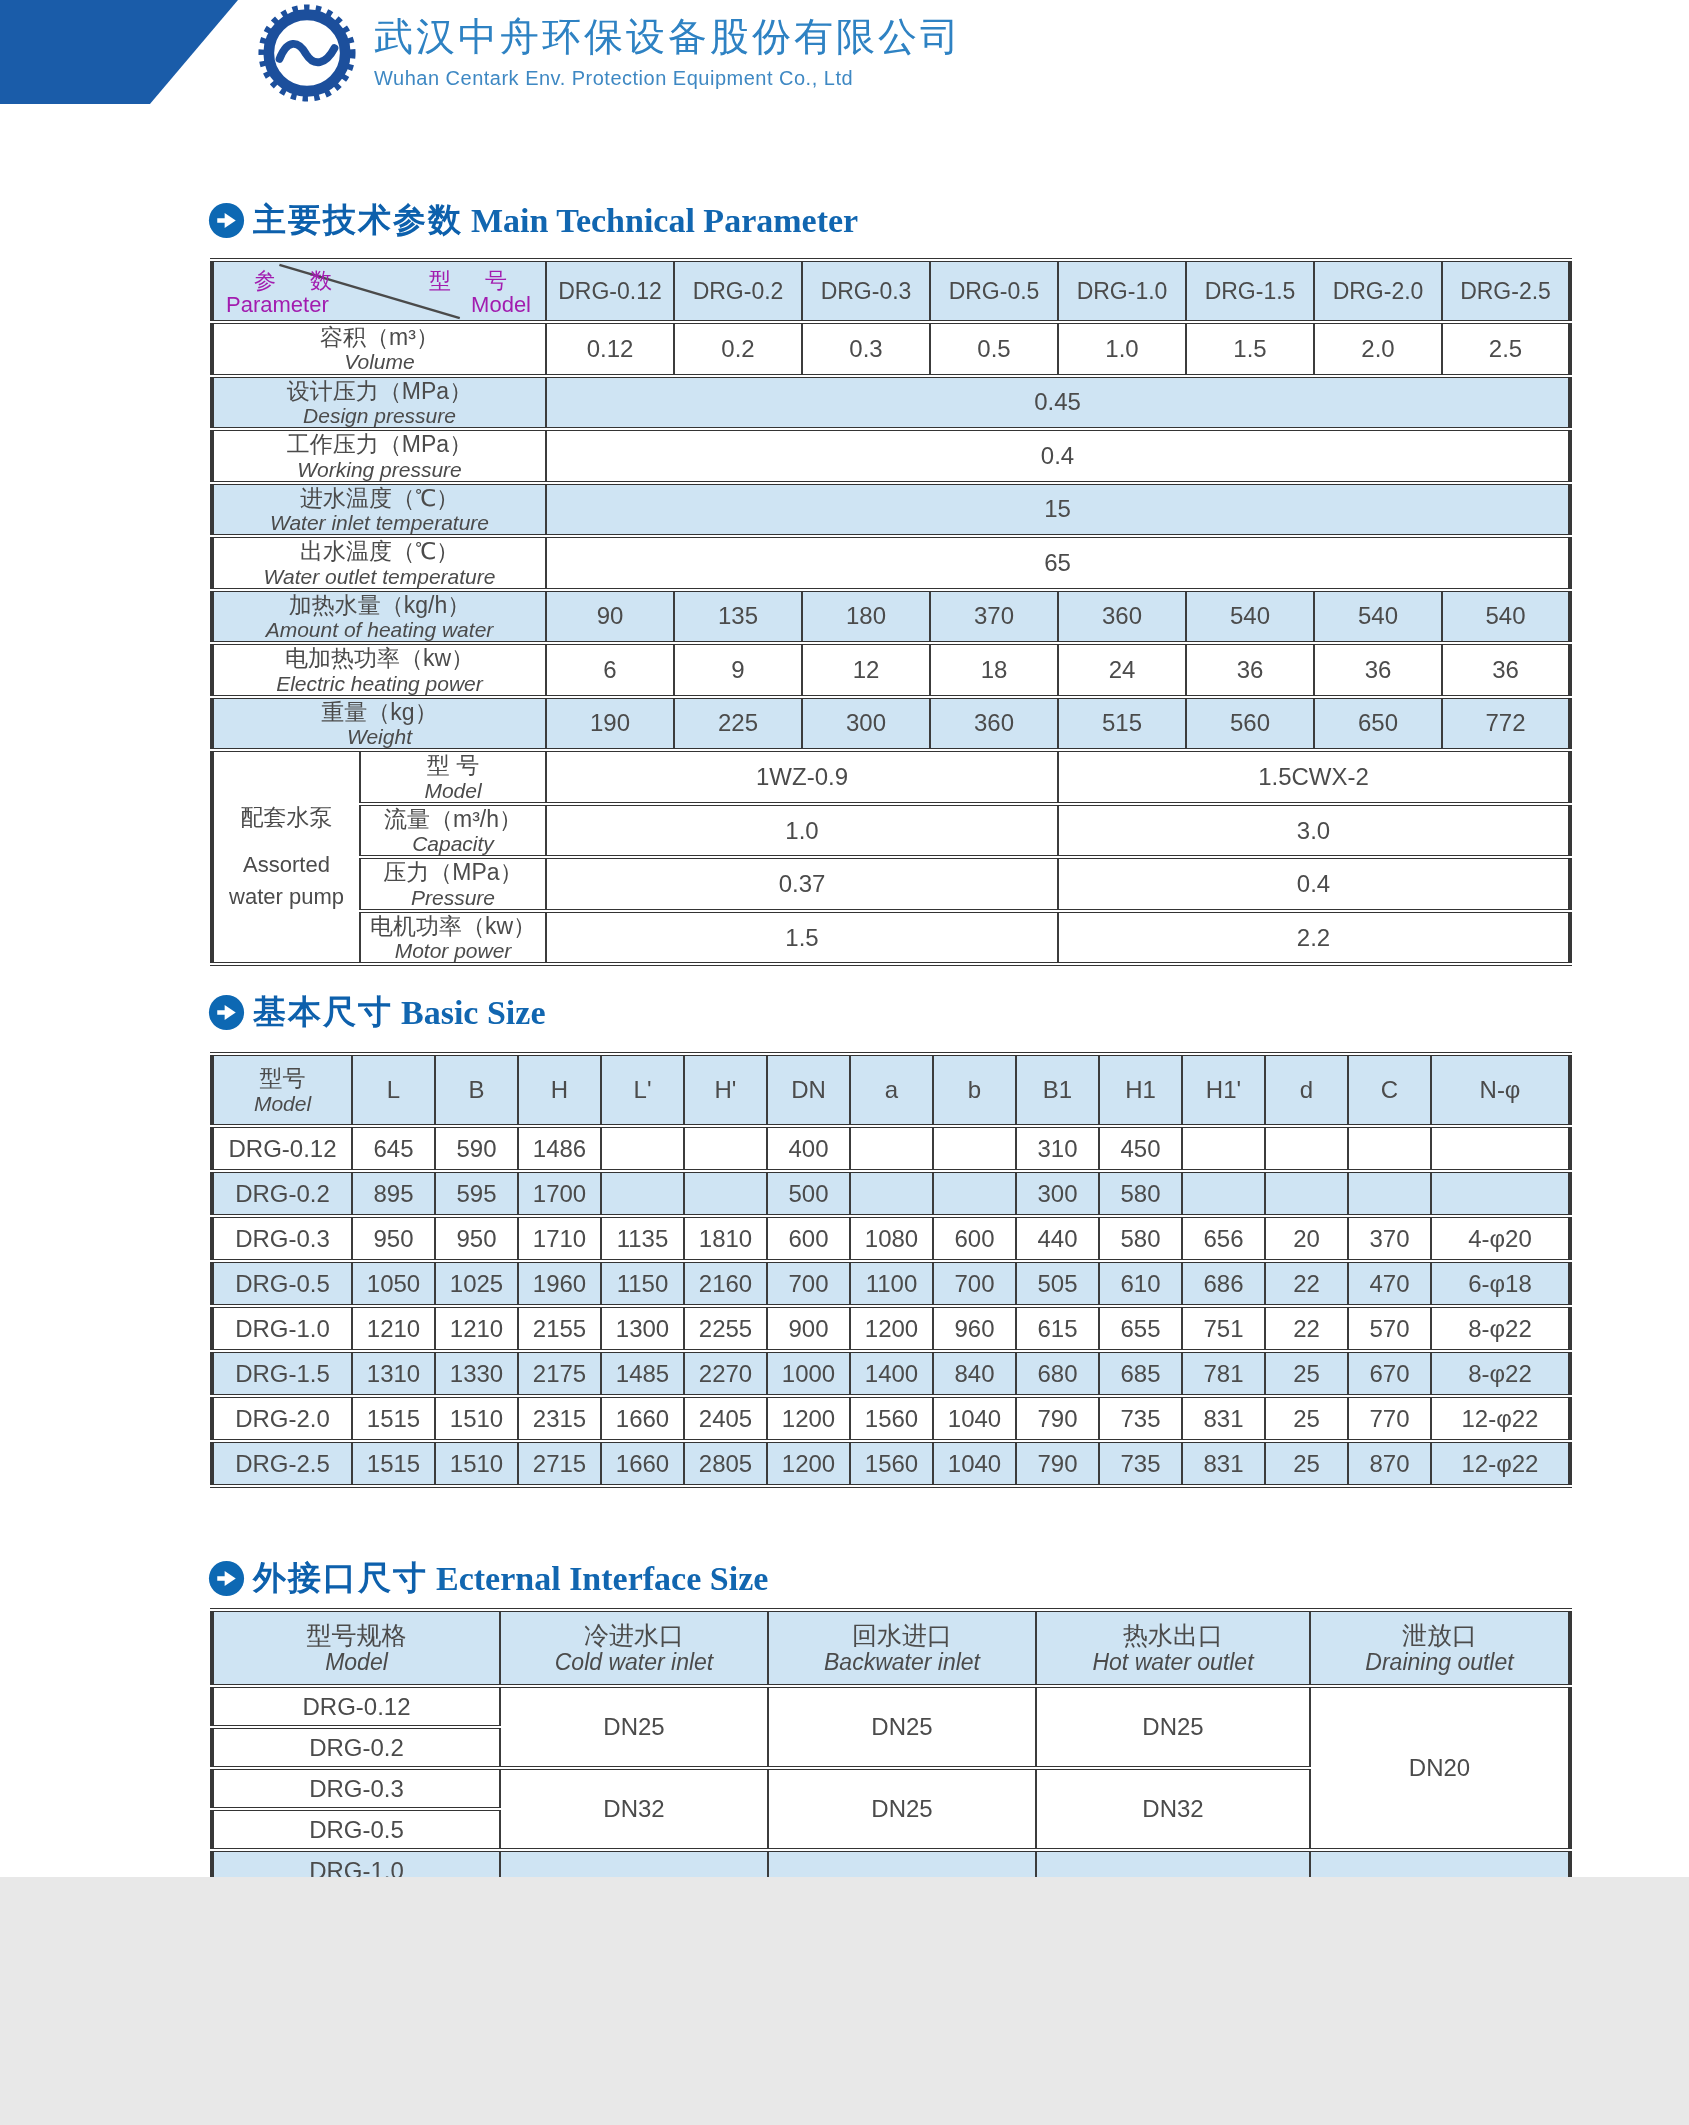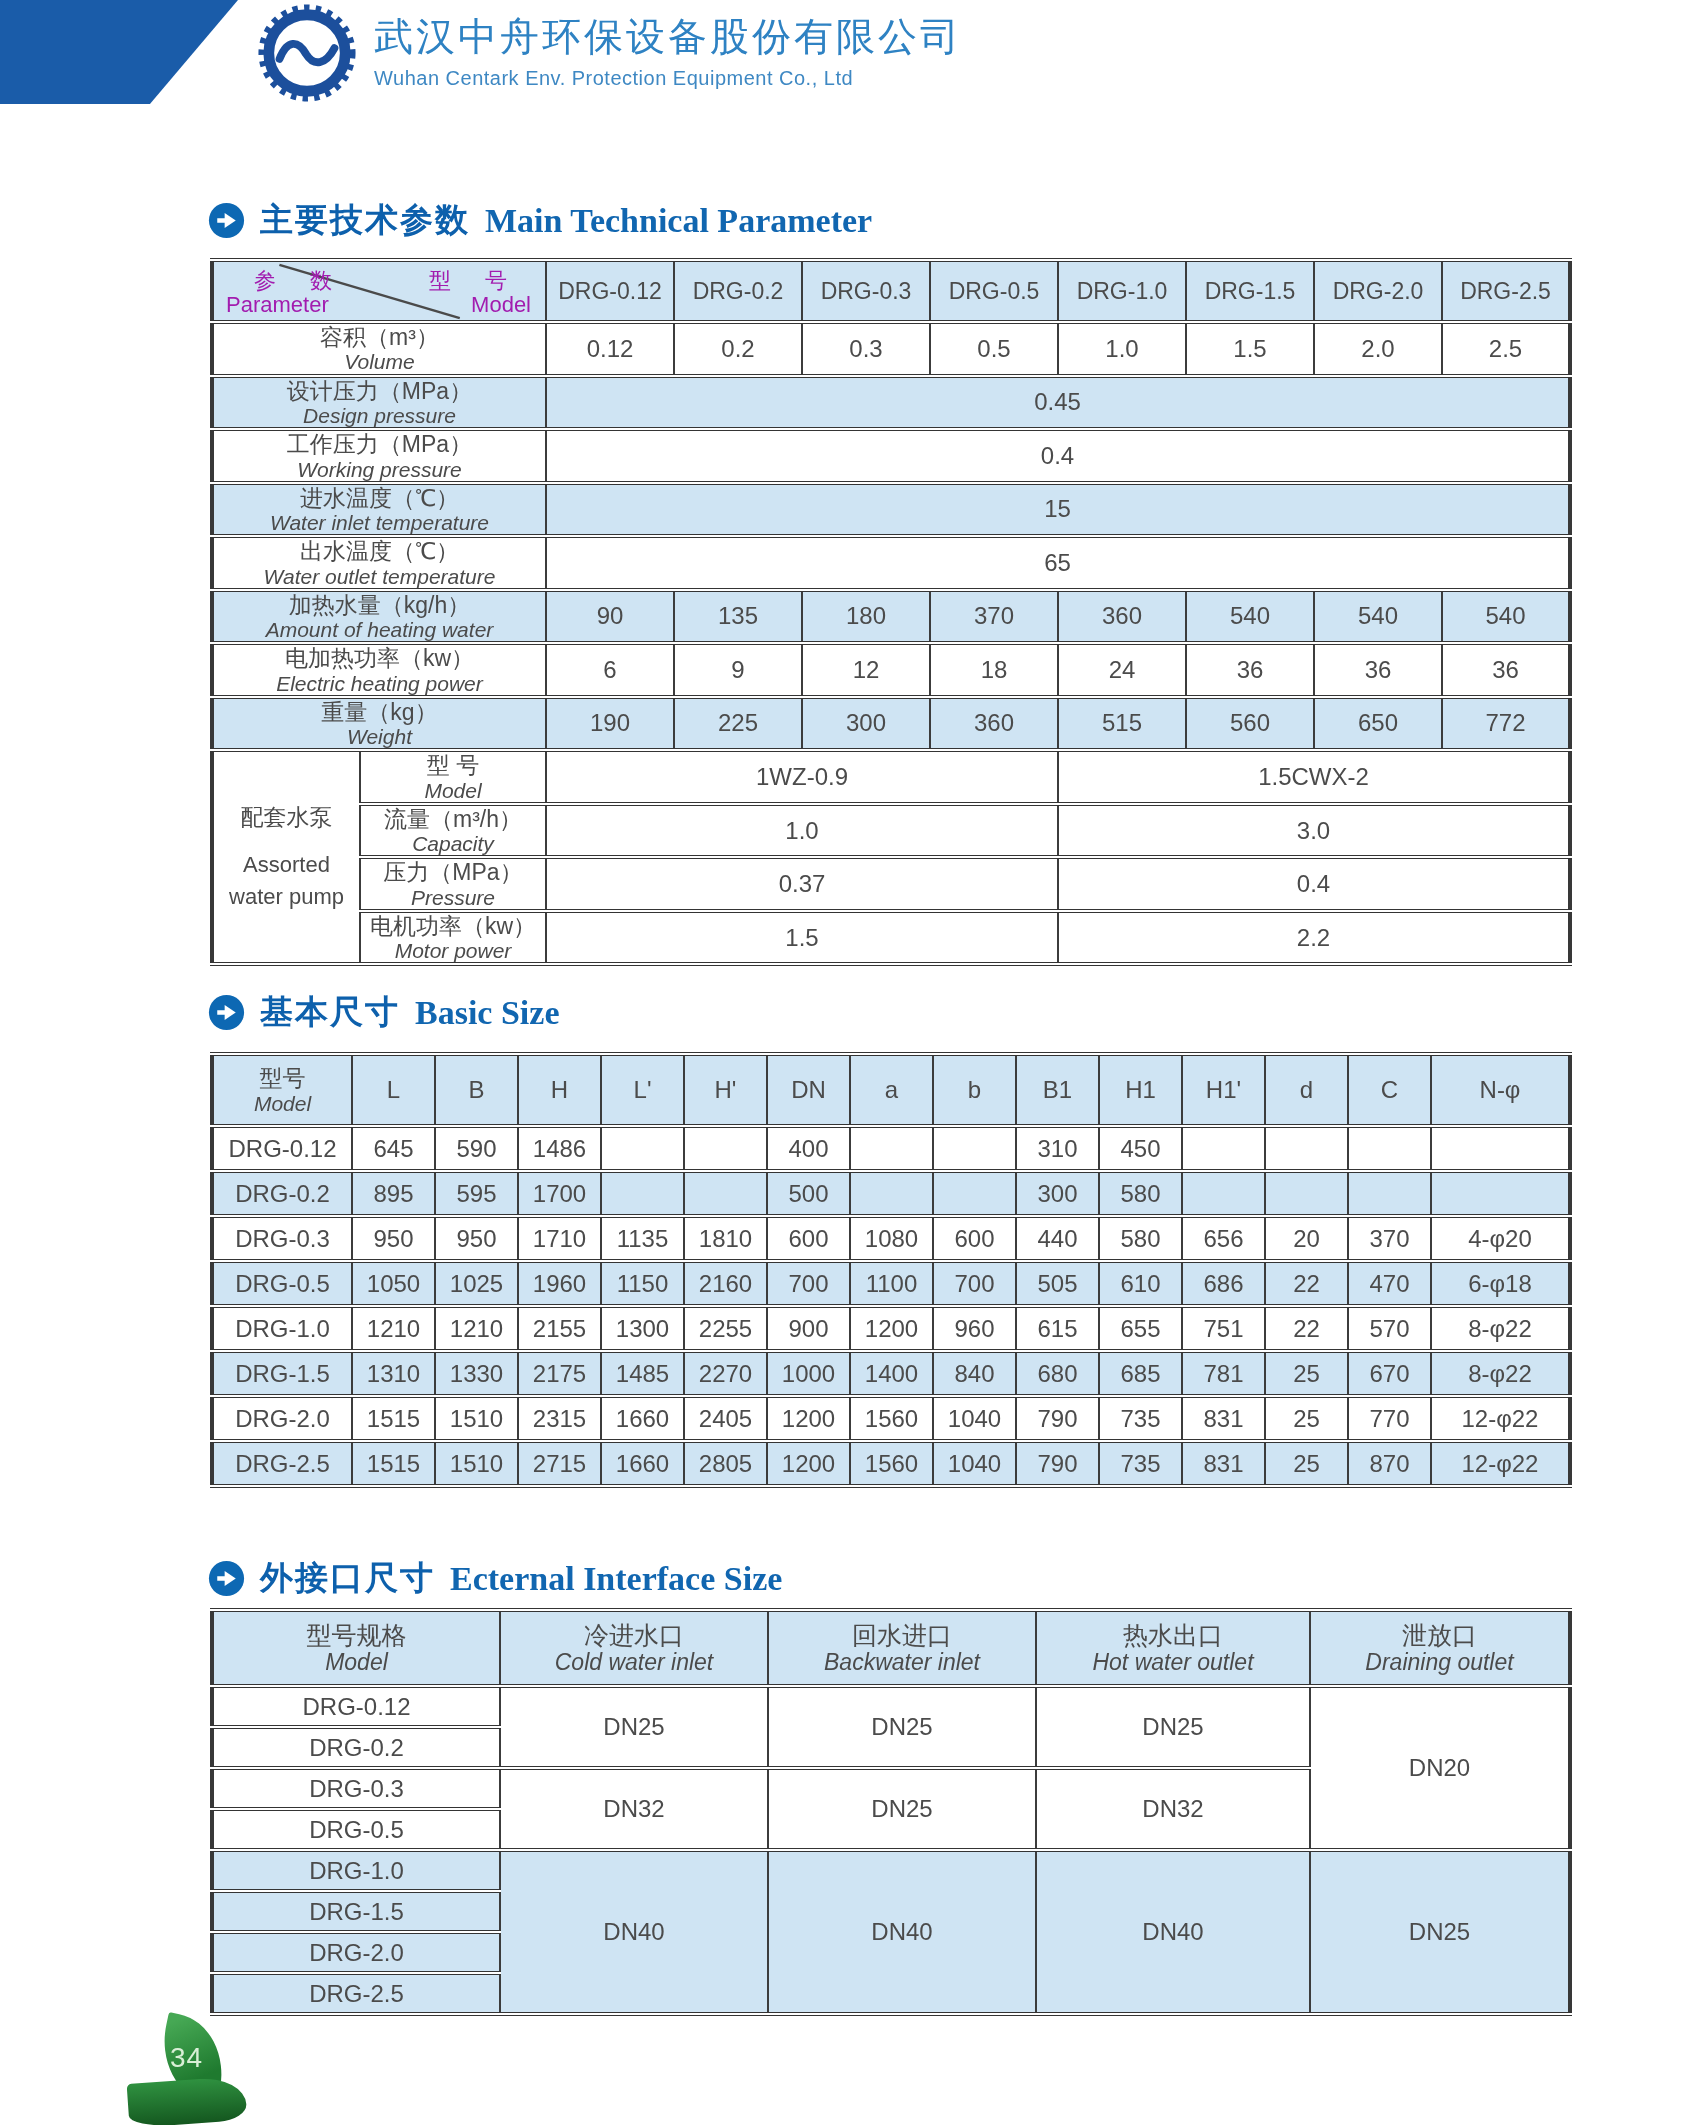--- a/index.html
+++ b/index.html
@@ -1,28 +1,28 @@
 <!DOCTYPE html>
 <html><head>
 <meta charset="utf-8">
 <style>
   * { margin:0; padding:0; box-sizing:border-box; }
   body { background:#e8e8e8; font-family:"Liberation Sans", sans-serif; }
-  .sheet { position:relative; width:1689px; height:2125px; background:#ffffff; margin:0 auto; overflow:hidden; }
+  .sheet { position:relative; width:1689px; height:1877px; background:#ffffff; margin:0 auto; overflow:hidden; }
 
   
   .banner-shape { position:absolute; left:0; top:0; width:238px; height:104px;
     background:#1a5ca9; clip-path:polygon(0 0, 100% 0, 63% 100%, 0 100%); }
   .logo { position:absolute; left:256px; top:2px; width:102px; height:102px; }
   .company { position:absolute; left:374px; top:10px; }
   .company-cn { font-size:39px; color:#2e82c3; letter-spacing:3px; font-weight:500; }
   .company-en { font-size:20px; color:#3e88c3; margin-top:3px; letter-spacing:0.5px; }
 
   
-  .sec-title { position:absolute; left:208px; display:flex; align-items:center; gap:15px; }
+  .sec-title { position:absolute; left:208px; display:flex; align-items:center; gap:8px; }
   .bullet { width:37px; height:37px; flex:0 0 auto; }
   .st-cn { font-size:33px; font-weight:bold; color:#0d60ac; letter-spacing:2px; }
   .st-en { font-size:34px; font-weight:bold; color:#1166b0; font-family:"Liberation Serif", serif; }
 
   
   table.t { position:absolute; left:210px; border-collapse:collapse; table-layout:fixed; width:1358px;
     border-left:4px solid #383838; border-right:4px solid #383838;
     border-top:4px solid #383838; border-bottom:4px solid #383838; }
   table.t td { border-left:2px solid #3c3c3c; border-right:2px solid #3c3c3c;
     border-top:4px double #343434; border-bottom:4px double #343434;

